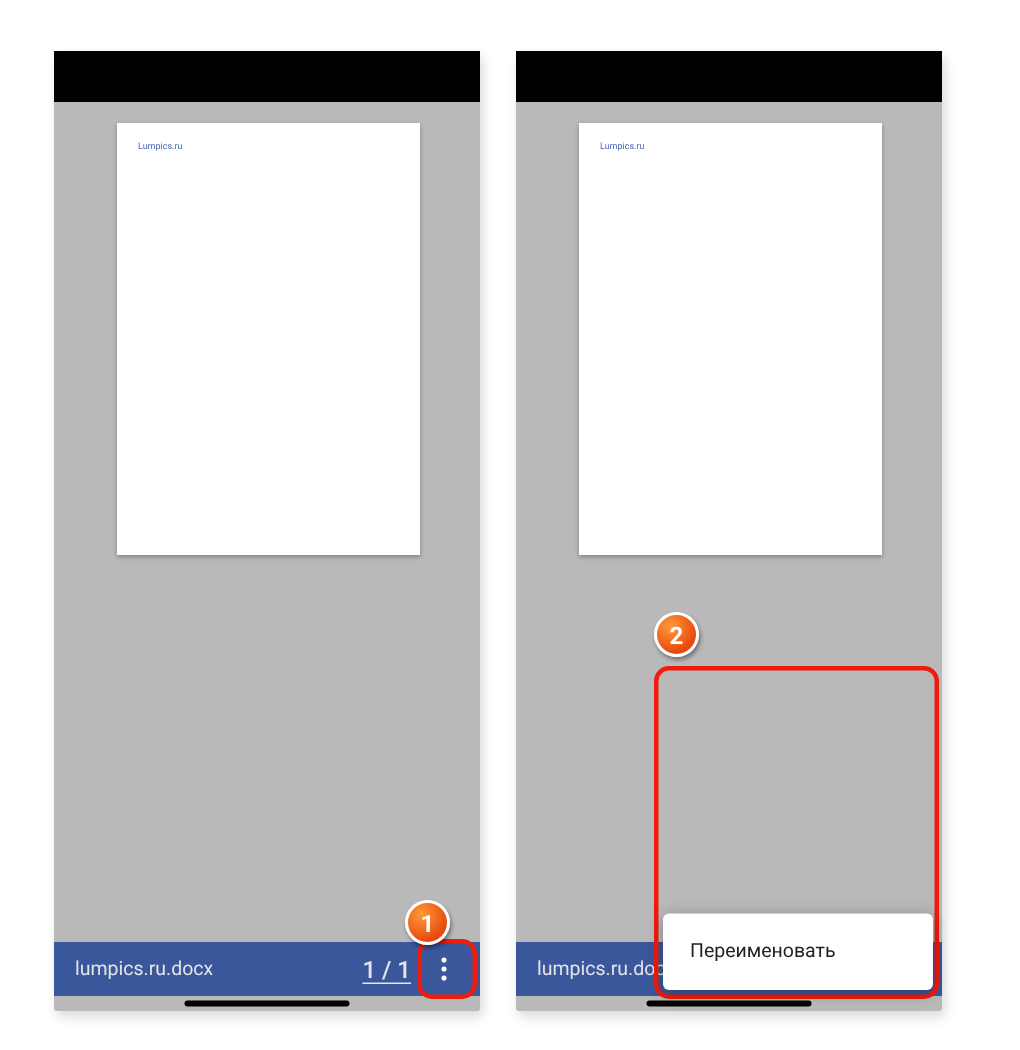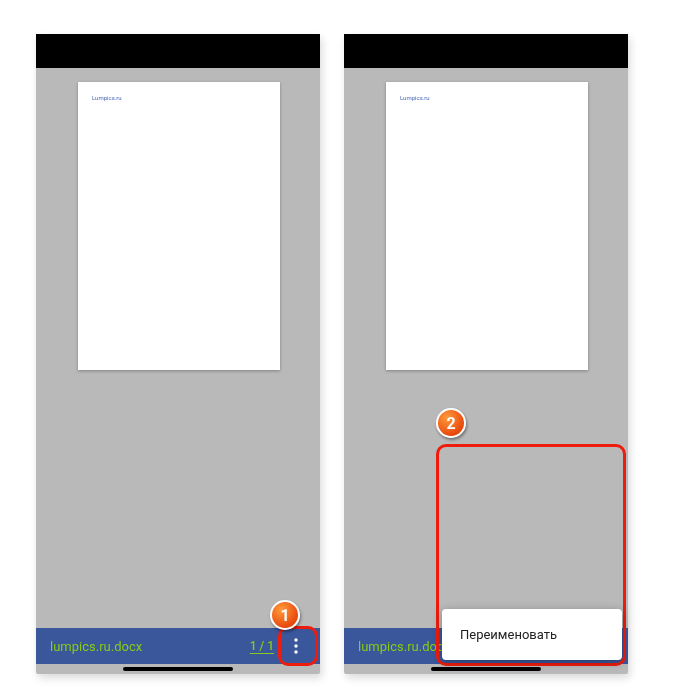--- a/index.html
+++ b/index.html
@@ -57,32 +57,32 @@
   }
   .bottombar {
     position: absolute;
     left: 0;
     right: 0;
     bottom: 10px;
     height: 36px;
     background: #3a579b;
     display: flex;
     align-items: center;
-    color: #84cc16;
+    color: #e5e5e5;
     font-size: 13px;
     padding: 0 10px 0 14px;
   }
   .filename {
     flex: 1;
     white-space: nowrap;
     overflow: hidden;
   }
   .pagecount {
     margin-right: 8px;
-    font-size: 12px;
+    font-size: 16px;
     font-weight: 500;
     text-decoration: underline;
     text-underline-offset: 3px;
   }
   .kebab {
     width: 28px;
     height: 28px;
     display: flex;
     align-items: center;
     justify-content: center;

